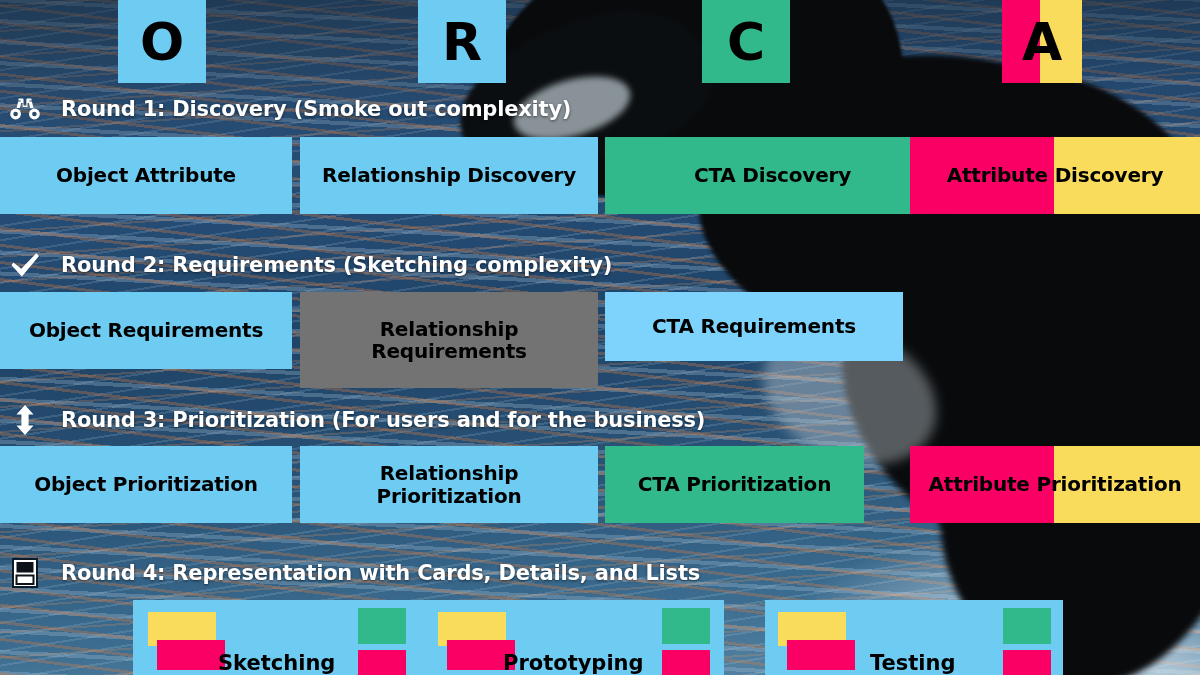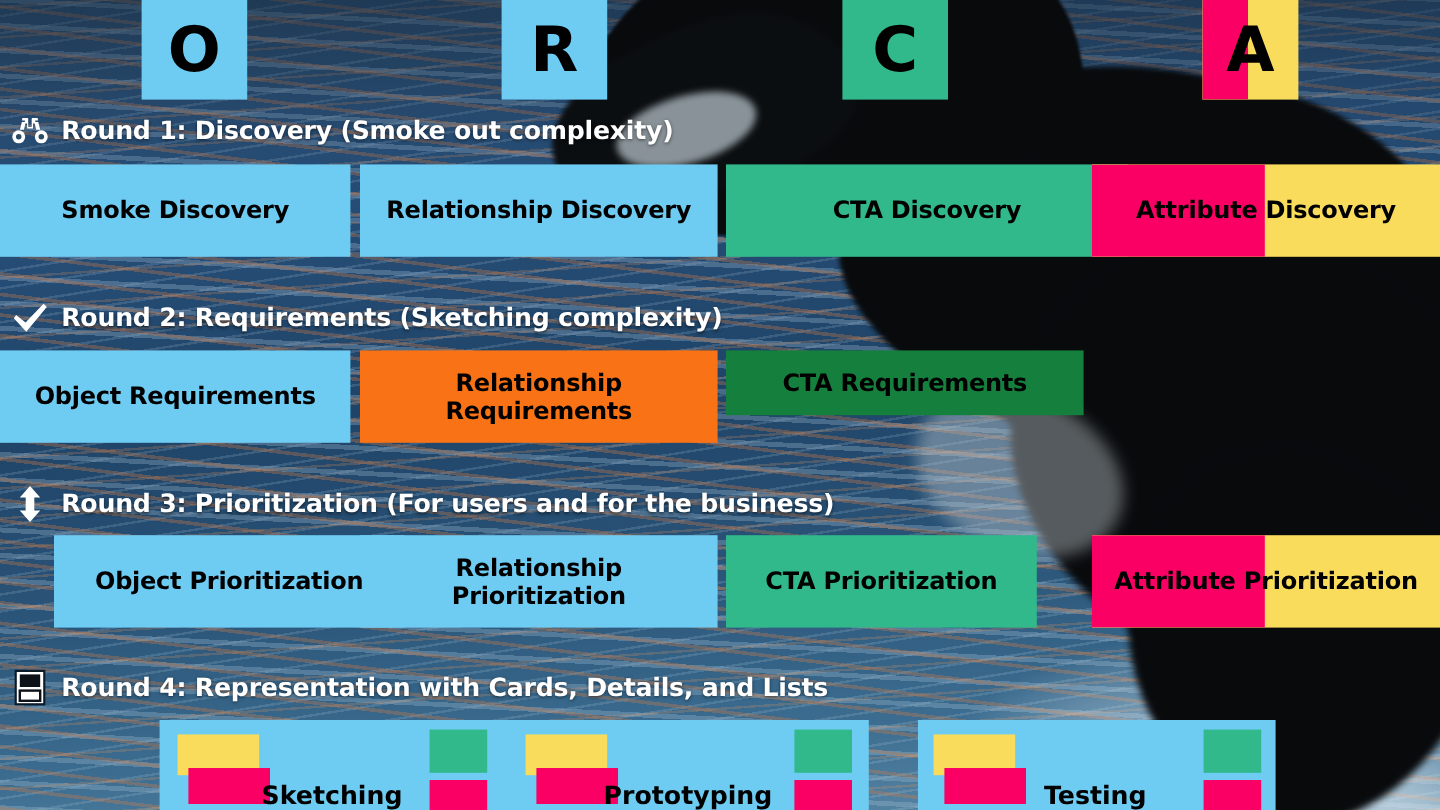--- a/index.html
+++ b/index.html
@@ -154,21 +154,21 @@
     top: 0;
     height: 100%;
     z-index: 1;
   }
 
   
   .round-head {
     position: absolute;
     display: flex;
     align-items: center;
-    gap: 11px;
+    gap: 21px;
     height: 32px;
   }
   .round-title {
     color: #ffffff;
     font-size: 21px;
     font-weight: 700;
     white-space: nowrap;
     text-shadow: 0 1px 3px rgba(0,0,0,0.55);
     letter-spacing: -0.2px;
   }
@@ -262,21 +262,21 @@
           <circle cx="5.6" cy="17" r="5.4" fill="#ffffff"></circle>
           <circle cx="24.4" cy="17" r="5.4" fill="#ffffff"></circle>
           <circle cx="5.6" cy="17" r="2.3" fill="#2b4a63"></circle>
           <circle cx="24.4" cy="17" r="2.3" fill="#2b4a63"></circle>
         </svg>
       </span>
       <span class="round-title">Round 1: Discovery (Smoke out complexity)</span>
     </div>
 
     <div class="bar" style="left:0px; top:137px; width:292px; height:77px; background:#6ECBF2;">
-      <span class="bar-label">Smoke Discovery</span>
+      <span class="bar-label">Object Attribute</span>
     </div>
     <div class="bar" style="left:300px; top:137px; width:298px; height:77px; background:#6ECBF2;">
       <span class="bar-label">Relationship Discovery</span>
     </div>
     <div class="bar" style="left:605px; top:137px; width:335px; height:77px; background:#31B98C;justify-content:center;">
       <span class="bar-label">CTA Discovery</span>
     </div>
     <div class="bar" style="left:910px; top:137px; width:290px; height:77px; background:#F9DC5C;">
       <span class="bar-split" style="left:0; width:144px; background:#FA0064;"></span>
       <span class="bar-label">Attribute Discovery</span>
@@ -287,37 +287,37 @@
         <svg width="30" height="26" viewBox="0 0 30 26" aria-hidden="true">
           <path d="M1.5 13.2 L3.4 10.6 L11.3 16.8 L26.3 1.2 L29 3.9 L11.9 24.4 Z" fill="#ffffff"></path>
         </svg>
       </span>
       <span class="round-title">Round 2: Requirements (Sketching complexity)</span>
     </div>
 
     <div class="bar" style="left:0px; top:292px; width:292px; height:77px; background:#6ECBF2;">
       <span class="bar-label">Object Requirements</span>
     </div>
-    <div class="bar" style="left:300px; top:292px; width:298px; height:77px; background:#f97316;">
+    <div class="bar" style="left:300px; top:292px; width:298px; height:96px; background:#737373;">
       <span class="bar-label">Relationship Requirements</span>
     </div>
-    <div class="bar" style="left:605px; top:292px; width:298px; height:54px; background:#15803d;">
+    <div class="bar" style="left:605px; top:292px; width:298px; height:69px; background:#7dd3fc;">
       <span class="bar-label">CTA Requirements</span>
     </div>
 
     <div class="round-head" style="left:10px; top:404px;">
       <span class="round-icon">
         <svg width="22" height="30" viewBox="0 0 22 30" aria-hidden="true">
           <path d="M11 0 L19.5 9.5 H14.6 V20.5 H19.5 L11 30 L2.5 20.5 H7.4 V9.5 H2.5 Z" fill="#ffffff"></path>
         </svg>
       </span>
       <span class="round-title">Round 3: Prioritization (For users and for the business)</span>
     </div>
 
-    <div class="bar" style="left:0px; top:446px; width:292px; height:77px; background:#6ECBF2;margin-left:45px;">
+    <div class="bar" style="left:0px; top:446px; width:292px; height:77px; background:#6ECBF2;">
       <span class="bar-label">Object Prioritization</span>
     </div>
     <div class="bar" style="left:300px; top:446px; width:298px; height:77px; background:#6ECBF2;">
       <span class="bar-label">Relationship Prioritization</span>
     </div>
     <div class="bar" style="left:605px; top:446px; width:259px; height:77px; background:#31B98C;">
       <span class="bar-label">CTA Prioritization</span>
     </div>
     <div class="bar" style="left:910px; top:446px; width:290px; height:77px; background:#F9DC5C;">
       <span class="bar-split" style="left:0; width:144px; background:#FA0064;"></span>

